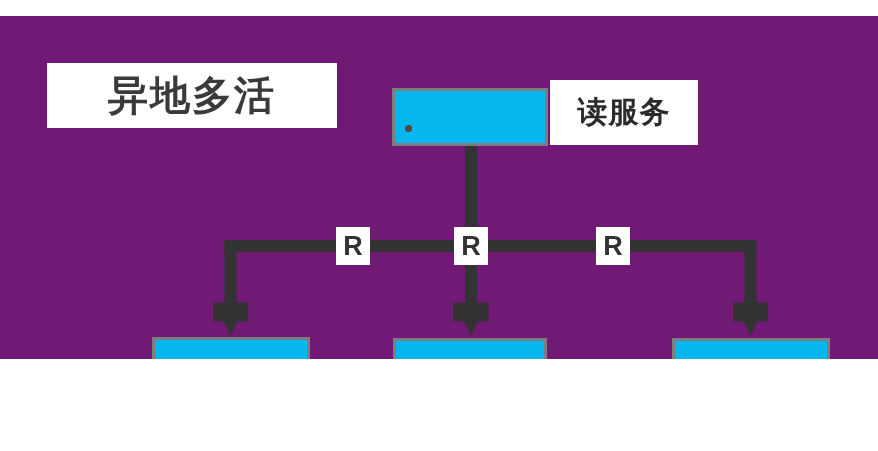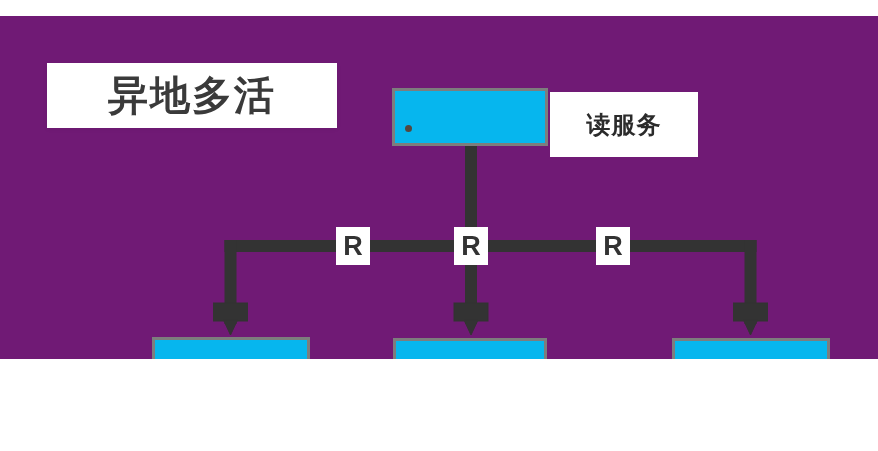--- a/index.html
+++ b/index.html
@@ -33,24 +33,24 @@
   .node-bl{left:152px;top:321px;width:158px;height:59px;}
   .node-bm{left:393px;top:322px;width:154px;height:58px;}
   .node-br{left:672px;top:322px;width:158px;height:58px;}
 
   .node .dot{
     position:absolute;left:10px;bottom:11px;width:7px;height:7px;
     background:#54473f;border-radius:50%;filter:blur(0.7px);
   }
 
   .side-label{
-    position:absolute;left:550px;top:76px;width:148px;height:65px;
+    position:absolute;left:550px;top:64px;width:148px;height:65px;
     background:#ffffff;
     display:flex;align-items:center;justify-content:center;
-    font-size:24px;font-weight:bold;color:#2b2b2b;
+    font-size:30px;font-weight:bold;color:#2b2b2b;
     letter-spacing:1px;z-index:3;
   }
 
   .r-label{
     position:absolute;width:34px;height:38px;top:211px;
     background:#ffffff;
     display:flex;align-items:center;justify-content:center;
     font-size:27px;font-weight:bold;color:#333333;
     z-index:5;
   }

